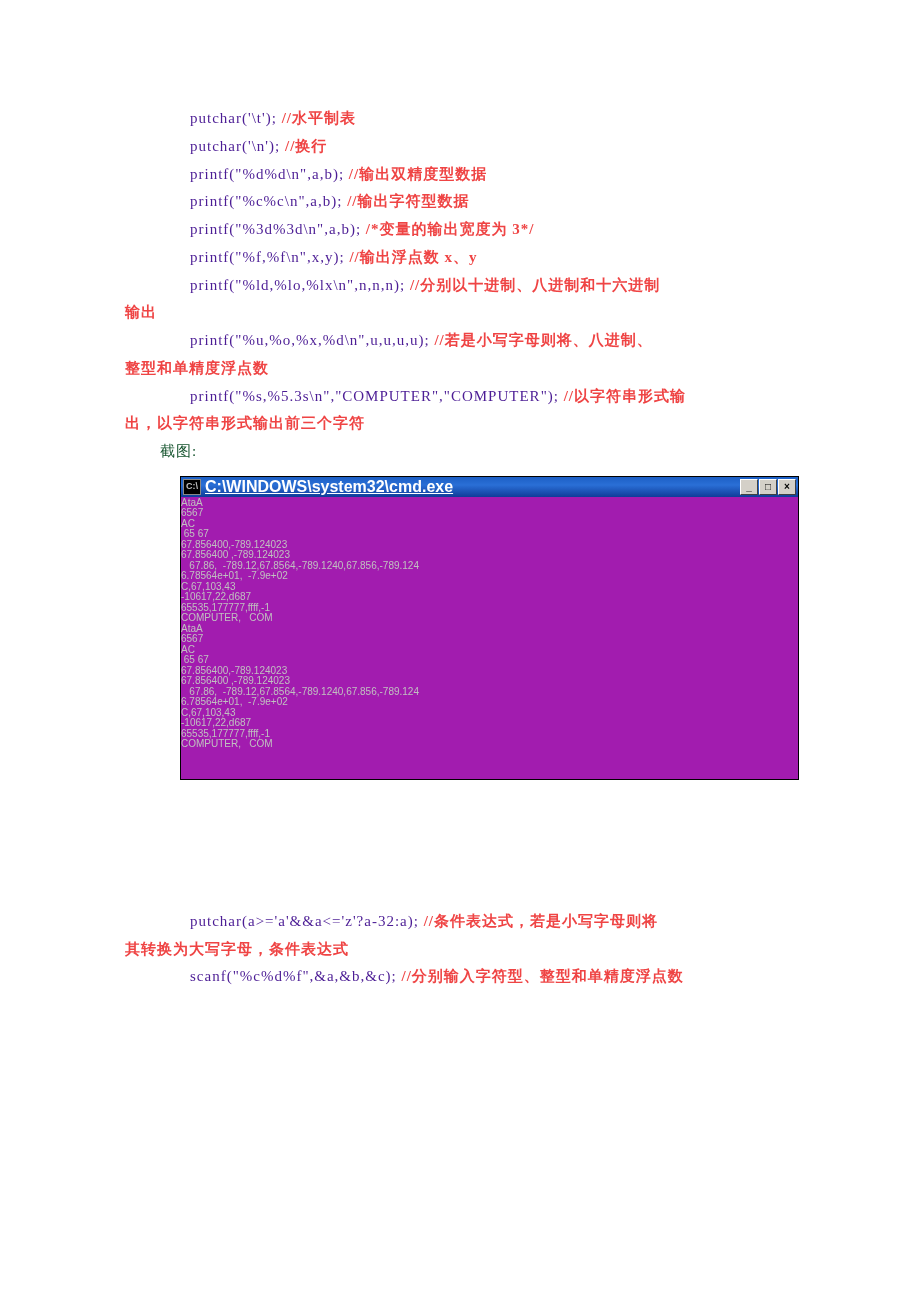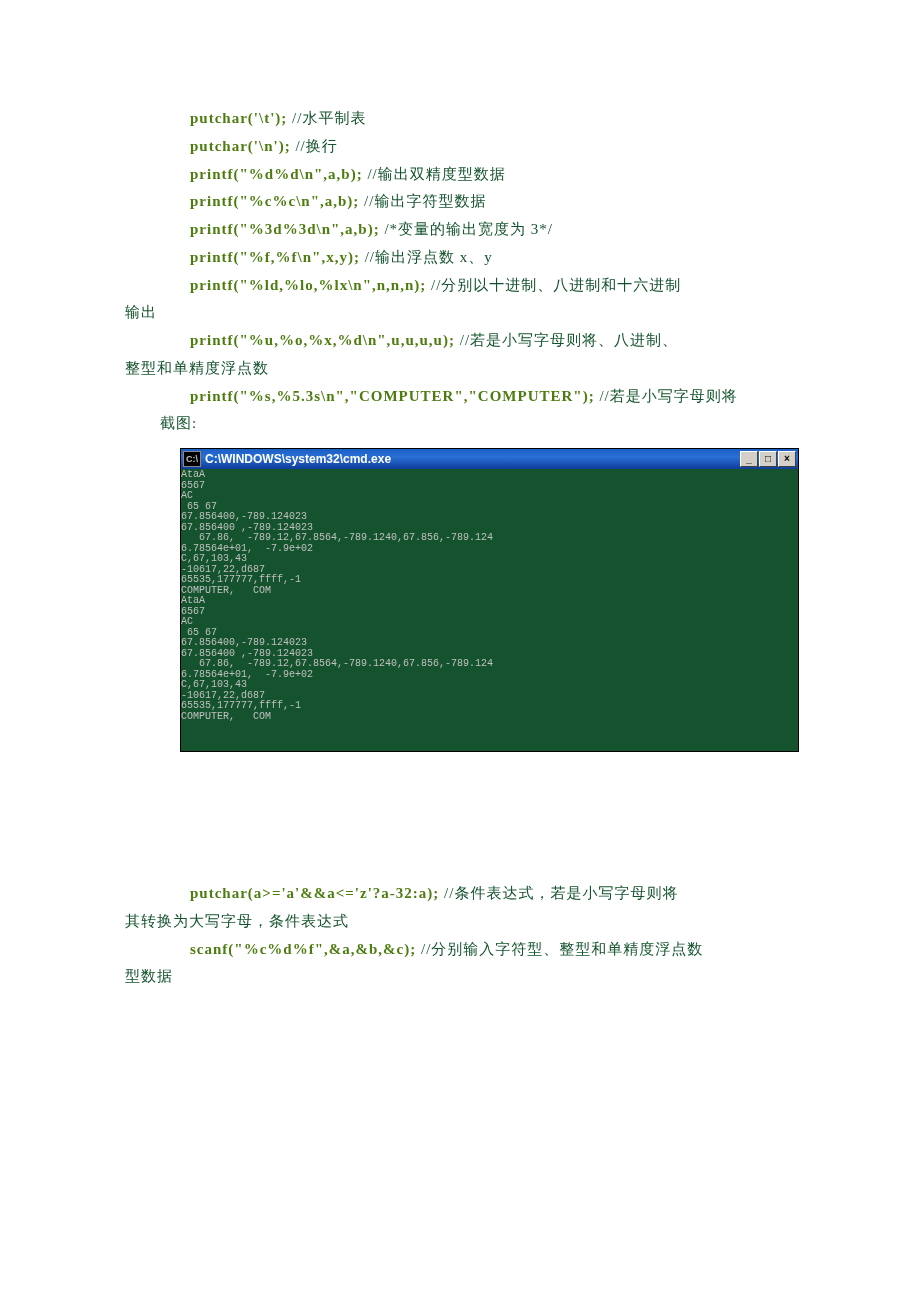--- a/index.html
+++ b/index.html
@@ -14,22 +14,22 @@
     .page {
       padding: 105px 125px 60px 125px;
     }
     .code-line {
       white-space: pre;
       letter-spacing: 1px;
     }
     .indent1 {
       padding-left: 65px;
     }
-    .black { color: #4d7c0f; font-weight: bold; }
-    .green { color: #14532d; }
+    .black { color: #4c1d95; }
+    .green { color: #ef4444; font-weight: bold; }
     .body-text {
       color: #14532d;
       padding-left: 35px;
       letter-spacing: 1px;
     }
     .terminal-wrap {
       margin-left: 55px;
       margin-top: 10px;
       margin-bottom: 30px;
     }
@@ -54,23 +54,24 @@
       justify-content: center;
       color: #c0c0c0;
       font-size: 9px;
       font-family: Arial, sans-serif;
       margin-right: 4px;
       font-weight: bold;
     }
     .title-text {
       color: #ffffff;
       font-family: "SimSun", "宋体", sans-serif;
-      font-size: 12px;
+      font-size: 16px;
       font-weight: bold;
       flex: 1;
+      text-decoration: underline;
     }
     .title-btns {
       display: flex;
       gap: 1px;
     }
     .title-btn {
       width: 16px;
       height: 14px;
       background: #d4d0c8;
       border: 1px solid #fff;
@@ -78,23 +79,23 @@
       border-bottom-color: #404040;
       font-size: 10px;
       font-family: Arial, sans-serif;
       display: flex;
       align-items: center;
       justify-content: center;
       font-weight: bold;
       color: #000;
     }
     .terminal-body {
-      background: #14532d;
+      background: #a21caf;
       color: #c0c0c0;
-      font-family: Liberation Mono, monospace;
+      font-family: Liberation Sans, sans-serif;
       font-size: 10px;
       line-height: 1.05;
       padding: 1px 0;
       white-space: pre;
       min-height: 280px;
     }
     .spacer { height: 80px; }
   </style>
 </head>
 <body>
@@ -105,21 +106,22 @@
     <div class="code-line indent1"><span class="black">putchar('\t'); </span><span class="green">//水平制表</span></div>
     <div class="code-line indent1"><span class="black">putchar('\n'); </span><span class="green">//换行</span></div>
     <div class="code-line indent1"><span class="black">printf("%d%d\n",a,b); </span><span class="green">//输出双精度型数据</span></div>
     <div class="code-line indent1"><span class="black">printf("%c%c\n",a,b); </span><span class="green">//输出字符型数据</span></div>
     <div class="code-line indent1"><span class="black">printf("%3d%3d\n",a,b); </span><span class="green">/*变量的输出宽度为 3*/</span></div>
     <div class="code-line indent1"><span class="black">printf("%f,%f\n",x,y); </span><span class="green">//输出浮点数 x、y</span></div>
     <div class="code-line indent1"><span class="black">printf("%ld,%lo,%lx\n",n,n,n); </span><span class="green">//分别以十进制、八进制和十六进制</span></div>
     <div class="code-line"><span class="green">输出</span></div>
     <div class="code-line indent1"><span class="black">printf("%u,%o,%x,%d\n",u,u,u,u); </span><span class="green">//若是小写字母则将、八进制、</span></div>
     <div class="code-line"><span class="green">整型和单精度浮点数</span></div>
-    <div class="code-line indent1"><span class="black">printf("%s,%5.3s\n","COMPUTER","COMPUTER"); </span><span class="green">//若是小写字母则将</span></div>
+    <div class="code-line indent1"><span class="black">printf("%s,%5.3s\n","COMPUTER","COMPUTER"); </span><span class="green">//以字符串形式输</span></div>
+    <div class="code-line"><span class="green">出，以字符串形式输出前三个字符</span></div>
   </div>
 
   <div class="body-text">截图:</div>
 
   <div class="terminal-wrap">
     <div class="terminal">
       <div class="titlebar">
         <div class="title-icon">C:\</div>
         <div class="title-text">C:\WINDOWS\system32\cmd.exe</div>
         <div class="title-btns">
@@ -156,16 +158,15 @@
   </div>
 
   <div class="spacer"></div>
 
   <div style="height:18px"></div>
 
   <div>
     <div class="code-line indent1"><span class="black">putchar(a&gt;='a'&amp;&amp;a&lt;='z'?a-32:a); </span><span class="green">//条件表达式，若是小写字母则将</span></div>
     <div class="code-line"><span class="green">其转换为大写字母，条件表达式</span></div>
     <div class="code-line indent1"><span class="black">scanf("%c%d%f",&amp;a,&amp;b,&amp;c); </span><span class="green">//分别输入字符型、整型和单精度浮点数</span></div>
-    <div class="code-line"><span class="green">型数据</span></div>
   </div>
 
 </div>
 
 </body></html>

